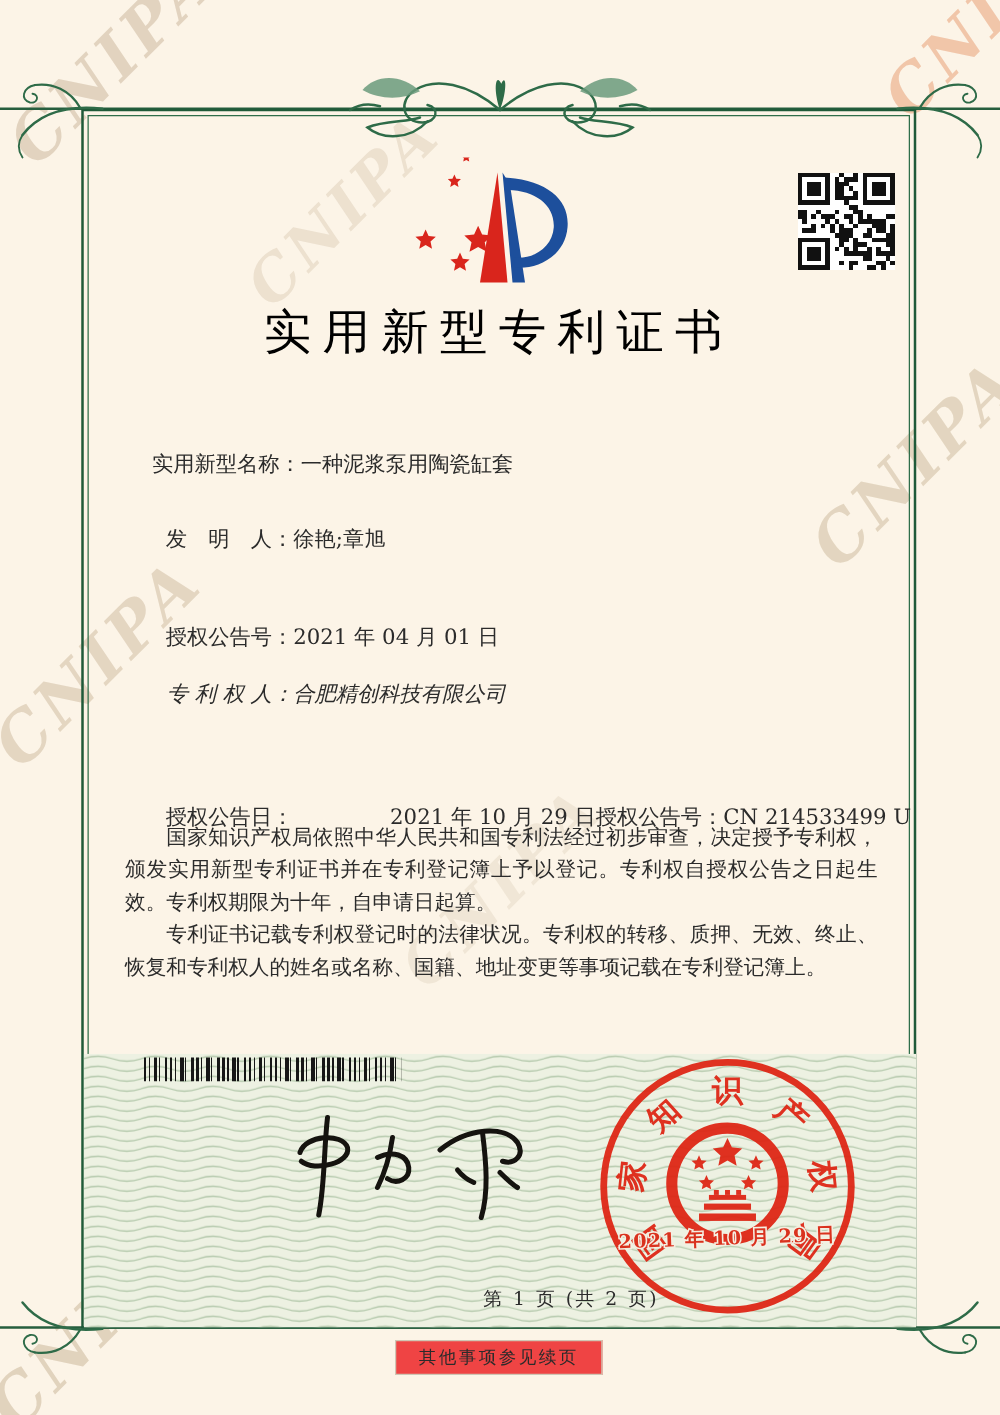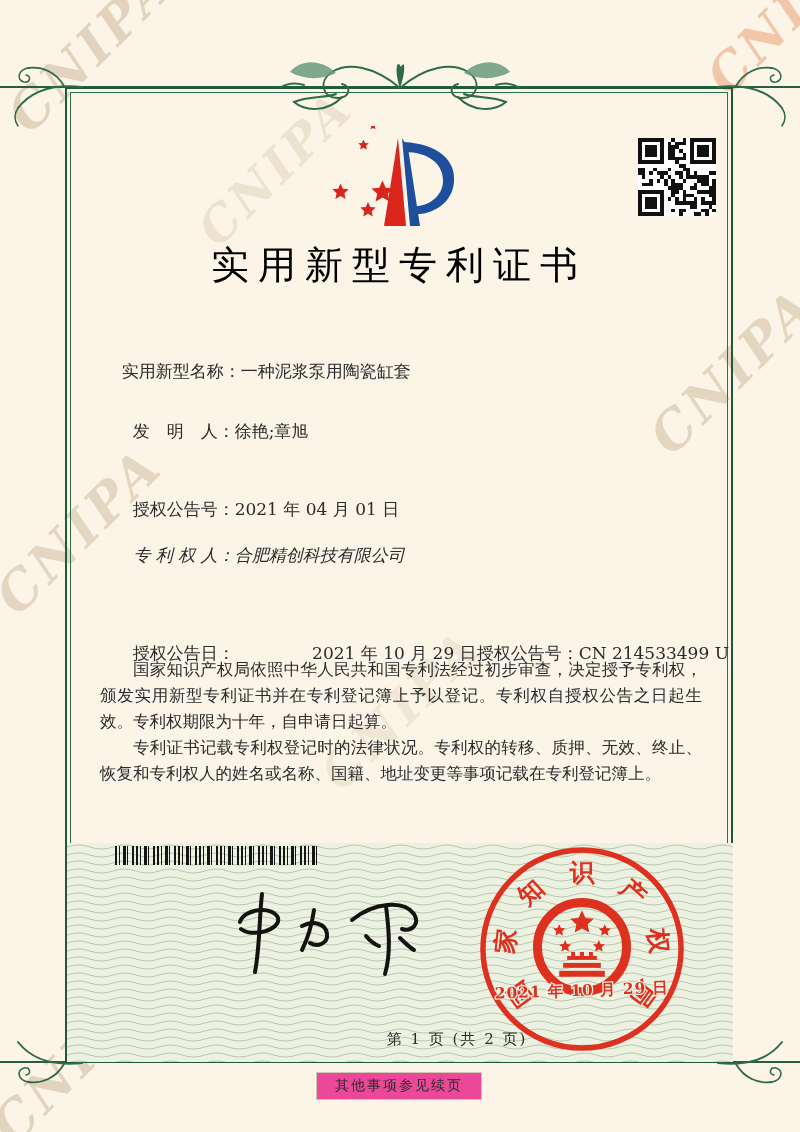--- a/index.html
+++ b/index.html
@@ -38,21 +38,21 @@
        #161616 17px 19px,transparent 19px 21px);}
   .officer{left:112px;top:908px;font-size:17px;line-height:33px;letter-spacing:3px;}
   .sigwrap{left:228px;top:880px;}
   .sealwrap{left:478px;top:845px;opacity:.93;}
   .seal-char{font-size:25px;font-weight:bold;fill:#de2312;
              font-family:"DejaVu Serif",serif;text-anchor:middle;}
   .seal-date{font-size:15.5px;font-weight:bold;fill:#d92410;text-anchor:middle;
              paint-order:stroke;stroke:#f6efe2;stroke-width:2.5px;letter-spacing:1px;}
   .pageno{left:65px;top:1030px;width:784px;text-align:center;font-size:15px;letter-spacing:2px;}
   .notebox{left:65px;top:1072px;width:668px;text-align:center;}
-  .notebox span{display:inline-block;border:1px solid #cfc6b4;background:#ec4899;
+  .notebox span{display:inline-block;border:1px solid #cfc6b4;background:#ef4444;
       padding:4px 18px;font-size:14px;letter-spacing:2px;}
   .qr{position:absolute;left:638px;top:138px;width:78px;height:78px;z-index:3;}
   .logo{position:absolute;left:328px;top:126px;width:152px;height:114px;z-index:3;}
 </style>
 </head>
 <body>
 
 <div class="page">
 
   <div class="wm" style="left:-14px;top:18px;font-size:52px;color:rgba(204,184,158,.55);">CNIPA</div>

